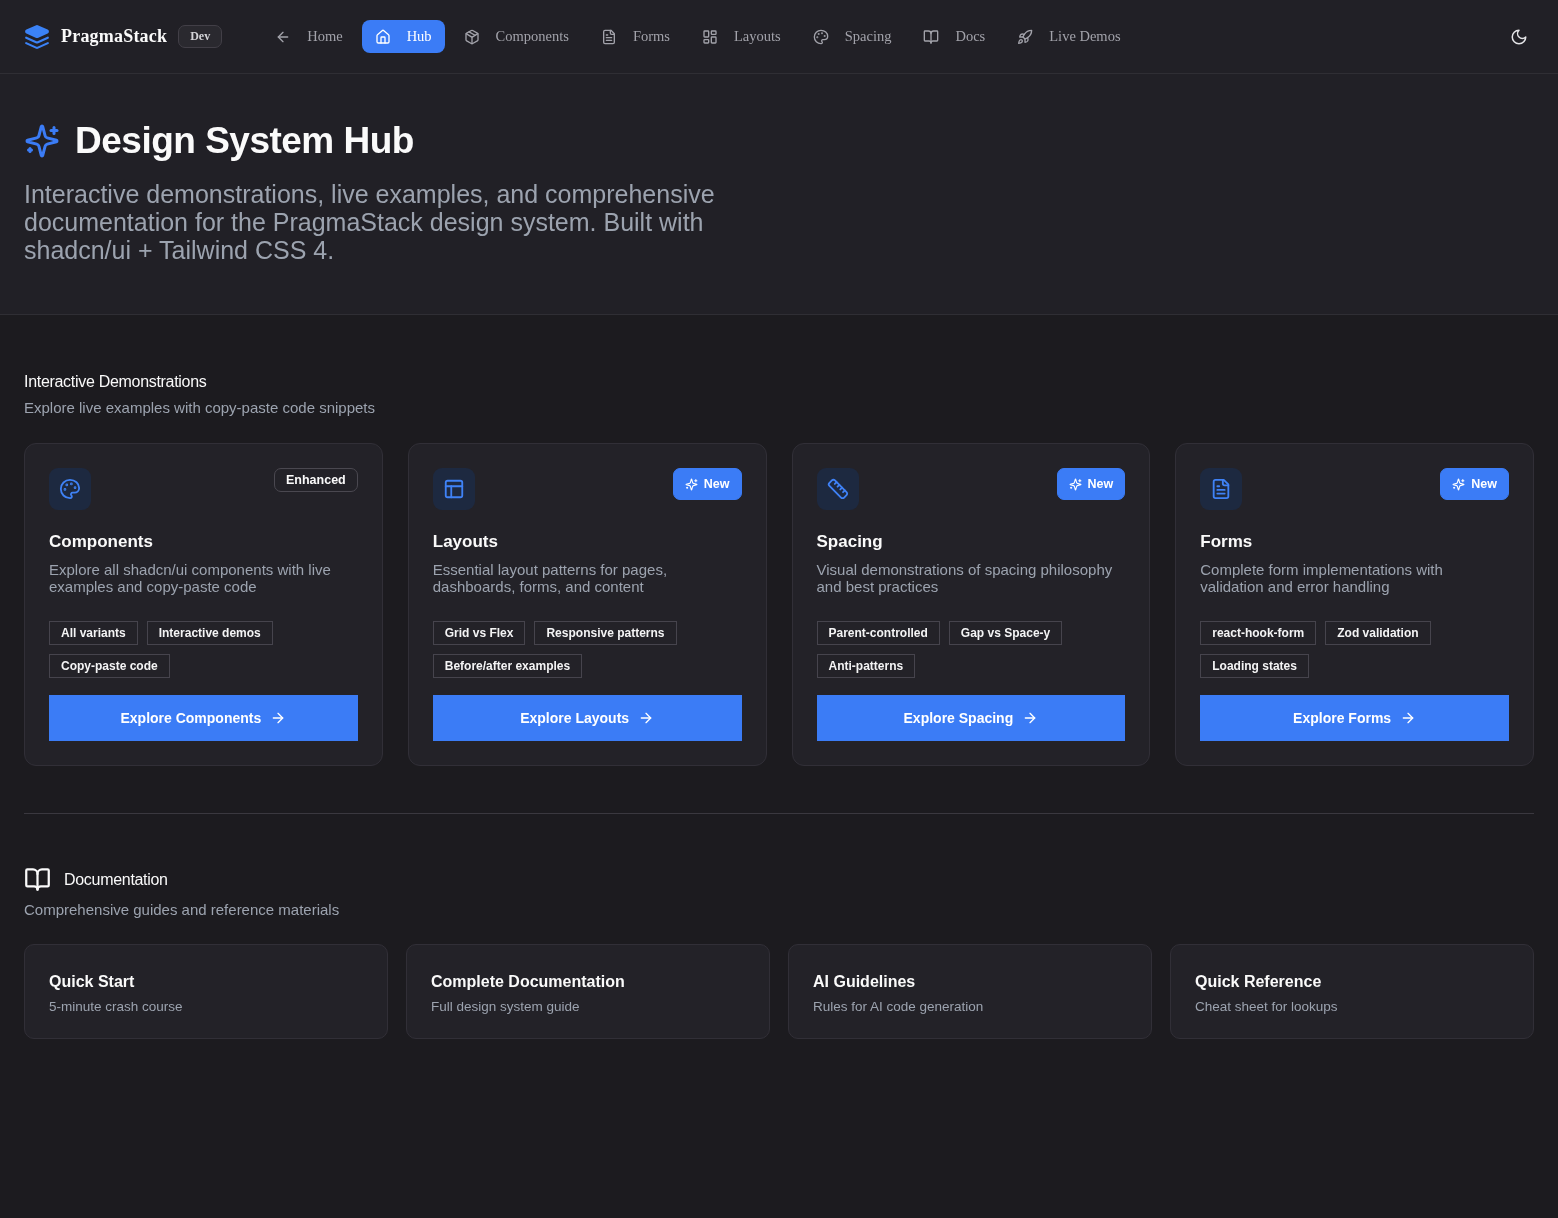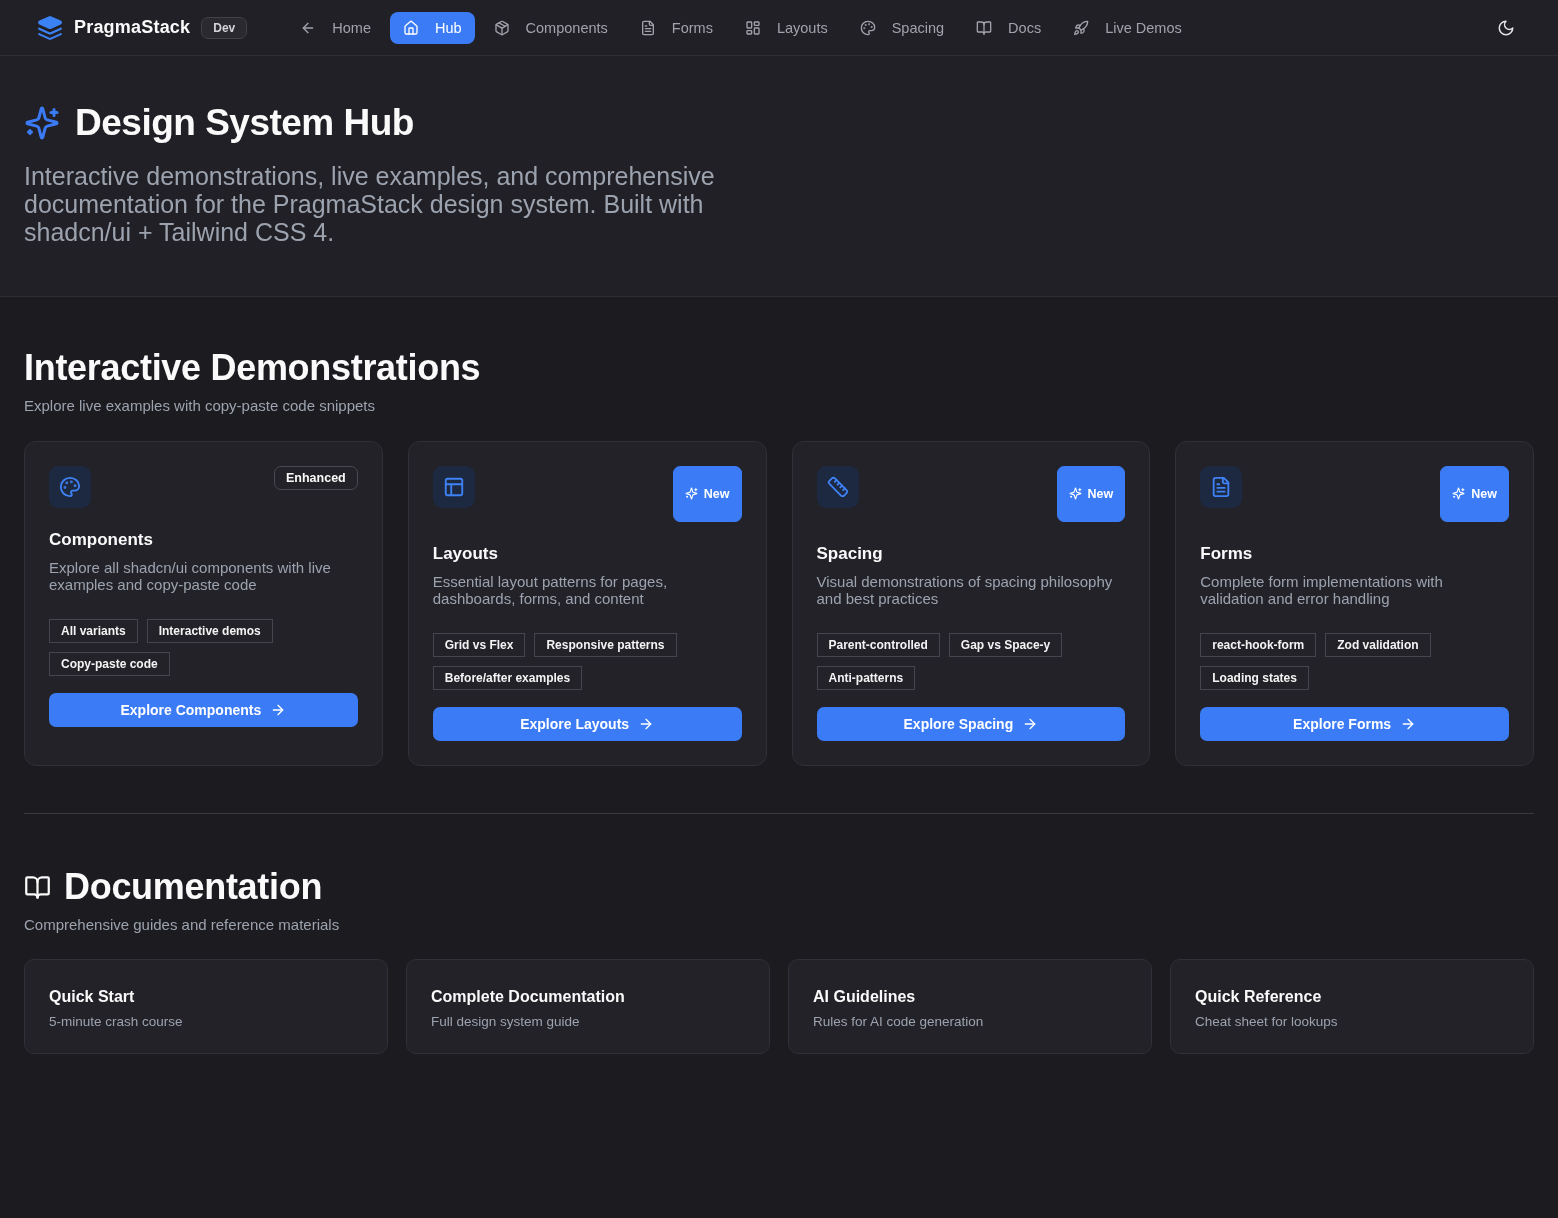--- a/index.html
+++ b/index.html
@@ -7,22 +7,22 @@
   body {
     background:#1c1b1f;
     color:#fafafa;
     font-family:"Liberation Sans", sans-serif;
     overflow:hidden;
   }
   svg.ic { display:block; fill:none; stroke:currentColor; stroke-width:2; stroke-linecap:round; stroke-linejoin:round; }
 
   
   .navbar {
-    height:56px; background:#212026; border-bottom:1px solid #2f2e34;
-    display:flex; align-items:center; padding:0 37px; gap:40px;
+    height:74px; background:#212026; border-bottom:1px solid #2f2e34;
+    display:flex; align-items:center; padding:0 24px; gap:40px;font-family:Liberation Serif, serif;
   }
   .brand { display:flex; align-items:center; gap:11px; }
   .brand-icon { color:#3b82f6; }
   .brand-name { font-size:18px; font-weight:bold; letter-spacing:.2px; }
   .brand-badge {
     font-size:12px; font-weight:bold; color:#d4d4d8; background:#2a292f;
     border:1px solid #423f47; padding:3px 11px; border-radius:7px;
   }
   .nav { display:flex; align-items:center; gap:6px; }
   .nav-item {
@@ -36,50 +36,50 @@
 
   
   .hero { background:#212026; border-bottom:1px solid #2f2e34; padding:46px 24px 50px; }
   .hero-title-row { display:flex; align-items:center; gap:15px; }
   .hero-icon { color:#3b7cf6; }
   .hero-title { font-size:37px; font-weight:bold; letter-spacing:-.5px; }
   .hero-desc { margin-top:18px; font-size:25px; line-height:28px; color:#9ca3af; max-width:745px; }
 
   
   .main { padding:50px 24px 0; }
-  .section-heading { display:flex; align-items:center; gap:13px; font-size:36px; font-weight:bold; letter-spacing:-.3px; }
+  .section-heading { display:flex; align-items:center; gap:13px; font-size:16px; font-weight:normal; letter-spacing:-.3px;margin-top:8px; }
   .section-sub { margin-top:8px; font-size:15px; color:#9ca3af; }
   .section-heading .book { color:#fafafa; }
 
   .demo-grid { display:grid; grid-template-columns:1fr 1fr 1fr 1fr; gap:25px; margin-top:27px; }
   .card {
     background:#232228; border:1px solid #312f37; border-radius:12px; padding:24px;
   }
   .card-head { display:flex; justify-content:space-between; align-items:flex-start; }
   .icon-tile {
     width:42px; height:42px; border-radius:9px; background:#1d2940; color:#3f82f6;
     display:flex; align-items:center; justify-content:center;
   }
   .badge-outline {
     border:1px solid #4a4850; border-radius:7px; padding:4px 11px;
     font-size:12.5px; font-weight:bold; color:#fafafa;
   }
   .badge-primary {
-    background:#3b7cf6; border:1px solid #3b7cf6; border-radius:7px; padding:20px 11px;
-    font-size:12.5px; font-weight:bold; color:#ffffff; display:flex; align-items:flex-start; gap:6px;
+    background:#3b7cf6; border:1px solid #3b7cf6; border-radius:7px; padding:8px 11px;
+    font-size:12.5px; font-weight:bold; color:#ffffff; display:flex; align-items:center; gap:6px;
   }
   .card-title { margin-top:22px; font-size:17px; font-weight:bold; }
   .card-desc { margin-top:9px; font-size:15px; color:#9ca3af; }
   .tag-row { display:flex; gap:9px; margin-top:26px; flex-wrap:wrap; }
   .tag {
     border:1px solid #46444d; border-radius:0; padding:4px 11px;
     font-size:12px; font-weight:bold; color:#f4f4f5;
   }
   .cta {
-    margin-top:17px; width:100%; height:34px; background:#3b7cf6; border:none; border-radius:7px;
+    margin-top:17px; width:100%; height:46px; background:#3b7cf6; border:none; border-radius:0;
     color:#ffffff; font-size:14px; font-weight:bold; font-family:inherit;
     display:flex; align-items:center; justify-content:center; gap:9px; cursor:pointer;
   }
 
   .divider { border:none; border-top:1px solid #3a383f; margin-top:47px; }
 
   .docs { margin-top:52px; }
   .doc-grid { display:grid; grid-template-columns:repeat(4,1fr); gap:18px; margin-top:26px; }
   .doc-card {
     background:#232228; border:1px solid #312f37; border-radius:10px; padding:28px 24px;

